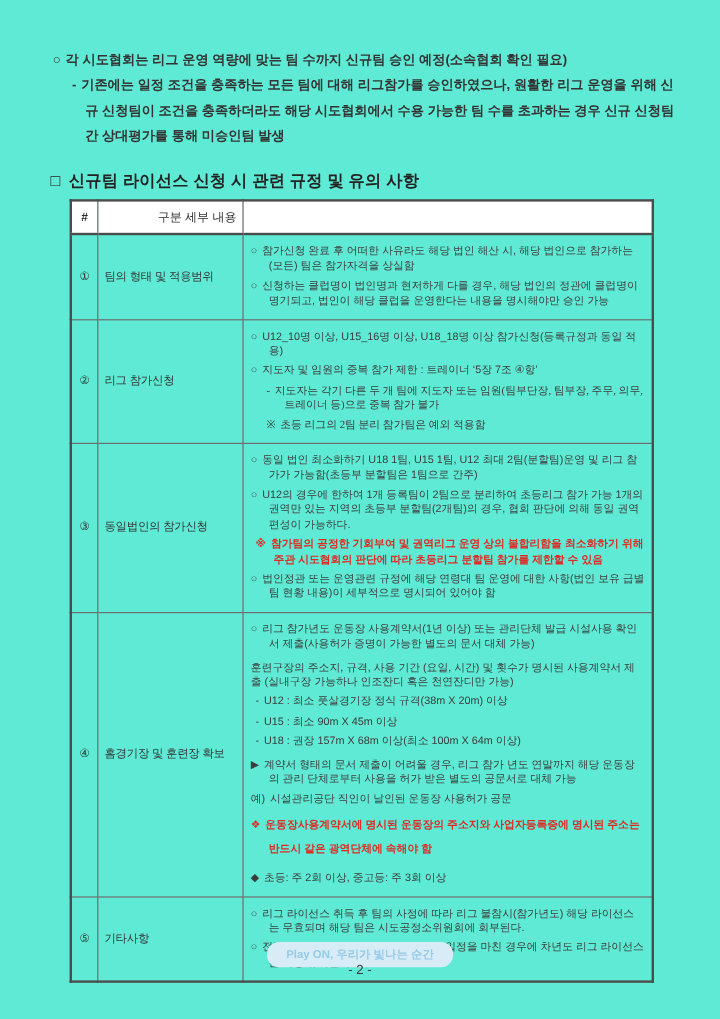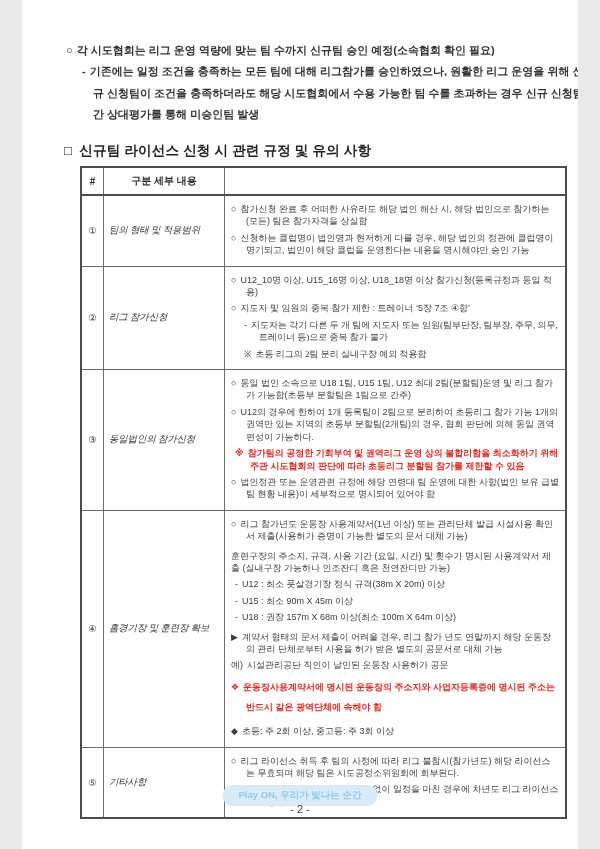--- a/index.html
+++ b/index.html
@@ -1,36 +1,36 @@
 <!DOCTYPE html>
 <html><head>
 <meta charset="utf-8">
 <style>
   html,body{margin:0;padding:0;background:#e9e9e9;}
   .page{
-    position:relative;width:556px;height:849px;margin:0 auto;background:#ffffff;
+    position:relative;width:600px;height:849px;margin:0 auto;background:#5eead4;
     font-family:"Liberation Sans","DejaVu Sans",sans-serif;color:#3c3c3c;overflow:hidden;
   }
   
   .intro{position:absolute;top:40px;left:44px;width:522px;font-size:11px;line-height:1.95;font-weight:600;color:#333;}
   .intro .li1{padding-left:17px;text-indent:-17px;}
   .intro .li2{margin-left:16px;padding-left:11px;text-indent:-11px;}
   .intro .mk{margin-right:4px;}
   
   .title{position:absolute;top:142px;left:42px;font-size:13.5px;font-weight:700;color:#222;letter-spacing:0.2px;}
   .title .mk{margin-right:7px;font-weight:400;}
   
   table.reg{position:absolute;top:166px;left:58px;width:487px;border-collapse:collapse;table-layout:fixed;border:2px solid #4c4c4c;}
   table.reg td,table.reg th{border:1px solid #6e6e6e;}
   table.reg thead th{border-bottom:2px solid #4c4c4c;height:22px;font-size:10px;color:#2e2e2e;background:#fff;}
   th.hnum{width:19px;text-align:center;font-weight:700;}
-  th.hcat{width:110px;text-align:center;padding:2px 5px;font-weight:700;}
+  th.hcat{width:110px;text-align:right;padding:2px 5px;font-weight:400;}
   th.hdet{text-align:left;}
   td.cnum{width:19px;text-align:center;vertical-align:middle;font-size:9.5px;color:#333;}
-  td.ccat{width:110px;vertical-align:middle;padding:2px 5px;font-size:9.5px;color:#333;letter-spacing:-0.2px;font-style:italic;}
+  td.ccat{width:110px;vertical-align:middle;padding:2px 5px;font-size:9.5px;color:#333;letter-spacing:-0.2px;}
   td.cdet{vertical-align:top;padding:5px 6px 5px 6px;font-size:9px;line-height:1.38;color:#3c3c3c;}
   tr.r1{height:52px;} tr.r2{height:70px;} tr.r3{height:127px;} tr.r4{height:230px;} tr.r5{height:60px;}
   .item{margin:2px 0 4px 0;padding-left:15px;text-indent:-15px;}
   .item .mk{margin-right:4px;}
   .item.nob{padding-left:0;text-indent:0;}
   .item.sub{margin-left:13px;font-family:Liberation Serif, serif;}
   .item.sub0{margin-left:4px;}
   .item.red{color:#e02a24;font-weight:700;}
   .item.spaced{line-height:2.3;margin-top:5px;}
   .item.gap{margin-top:7px;}
@@ -75,28 +75,28 @@
             <div class="item"><span class="mk">○</span><span>신청하는 클럽명이 법인명과 현저하게 다를 경우, 해당 법인의 정관에 클럽명이 명기되고, 법인이 해당 클럽을 운영한다는 내용을 명시해야만 승인 가능</span></div>
           </td>
         </tr>
         <tr class="r2">
           <td class="cnum">②</td>
           <td class="ccat">리그 참가신청</td>
           <td class="cdet">
             <div class="item"><span class="mk">○</span><span>U12_10명 이상, U15_16명 이상, U18_18명 이상 참가신청(등록규정과 동일 적용)</span></div>
             <div class="item"><span class="mk">○</span><span>지도자 및 임원의 중복 참가 제한 : 트레이너 ‘5장 7조 ④항’</span></div>
             <div class="item sub"><span class="mk">-</span><span>지도자는 각기 다른 두 개 팀에 지도자 또는 임원(팀부단장, 팀부장, 주무, 의무, 트레이너 등)으로 중복 참가 불가</span></div>
-            <div class="item sub"><span class="mk">※</span><span>초등 리그의 2팀 분리 실내구장 예외 적용함</span></div>
+            <div class="item sub"><span class="mk">※</span><span>초등 리그의 2팀 분리 참가팀은 예외 적용함</span></div>
           </td>
         </tr>
         <tr class="r3">
           <td class="cnum">③</td>
           <td class="ccat">동일법인의 참가신청</td>
           <td class="cdet">
-            <div class="item"><span class="mk">○</span><span>동일 법인 소속으로 U18 1팀, U15 1팀, U12 최대 2팀(분할팀)운영 및 리그 참가가 가능함(초등부 분할팀은 1팀으로 간주)</span></div>
+            <div class="item"><span class="mk">○</span><span>동일 법인 최소화하기 U18 1팀, U15 1팀, U12 최대 2팀(분할팀)운영 및 리그 참가가 가능함(초등부 분할팀은 1팀으로 간주)</span></div>
             <div class="item"><span class="mk">○</span><span>U12의 경우에 한하여 1개 등록팀이 2팀으로 분리하여 초등리그 참가 가능 1개의 권역만 있는 지역의 초등부 분할팀(2개팀)의 경우, 협회 판단에 의해 동일 권역 편성이 가능하다.</span></div>
             <div class="item red sub0"><span class="mk">※</span><span>참가팀의 공정한 기회부여 및 권역리그 운영 상의 불합리함을 최소화하기 위해 주관 시도협회의 판단에 따라 초등리그 분할팀 참가를 제한할 수 있음</span></div>
             <div class="item"><span class="mk">○</span><span>법인정관 또는 운영관련 규정에 해당 연령대 팀 운영에 대한 사항(법인 보유 급별 팀 현황 내용)이 세부적으로 명시되어 있어야 함</span></div>
           </td>
         </tr>
         <tr class="r4">
           <td class="cnum">④</td>
           <td class="ccat">홈경기장 및 훈련장 확보</td>
           <td class="cdet">
             <div class="item"><span class="mk">○</span><span>리그 참가년도 운동장 사용계약서(1년 이상) 또는 관리단체 발급 시설사용 확인서 제출(사용허가 증명이 가능한 별도의 문서 대체 가능)</span></div>

